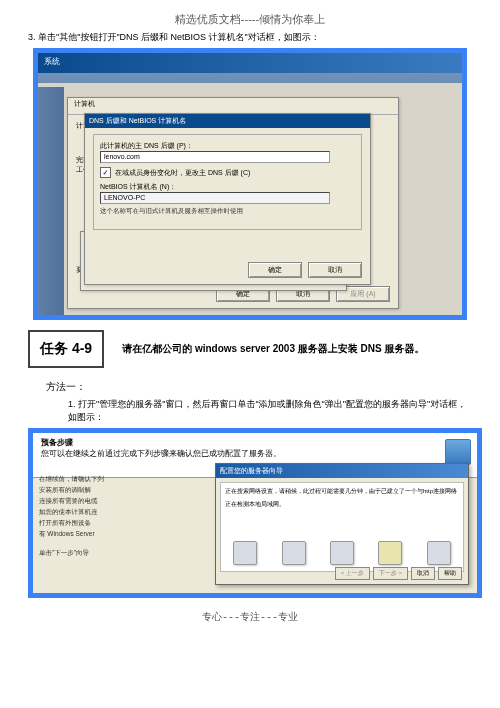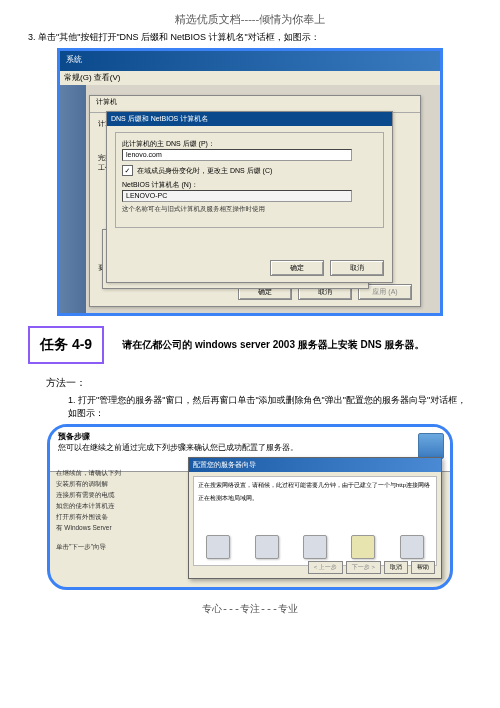--- a/index.html
+++ b/index.html
@@ -2,25 +2,25 @@
 <html><head>
 <meta charset="utf-8">
 <style>
 body { margin:0; padding:0; font-family:"Microsoft YaHei","SimSun",sans-serif; background:#fff; font-size:9px; color:#000; width:500px; }
 .page { padding:12px 28px; }
 .header-text { text-align:center; color:#555; font-size:11px; font-family:"SimSun",serif; }
 .footer-text { text-align:center; color:#555; font-size:10px; font-family:Liberation Mono, monospace; margin-top:12px; }
 .step { font-size:9px; margin:4px 0; }
 .note-text { font-size:9px; margin:8px 0 14px 18px; }
 .task-row { display:flex; align-items:center; margin:10px 0; }
-.task-badge { border:2px solid #8b5cf6; padding:8px 10px; font-size:14px; font-weight:bold; margin-right:18px; }
+.task-badge { border:2px solid #404040; padding:8px 10px; font-size:14px; font-weight:bold; margin-right:18px; }
 .task-desc { font-size:10px; flex:1;font-weight:bold; }
 .method-title { font-size:10px; margin:12px 0 4px 18px; }
 .step2 { font-size:9px; margin-left:40px; }
-.screenshot { border:3px solid #3b82f6; margin:4px auto; background:#d8d4c9; position:relative; overflow:hidden; }
+.screenshot { border:5px solid #3b82f6; margin:4px auto; background:#d8d4c9; position:relative; overflow:hidden;padding-left:44px; }
 .sc1 { width:380px; height:262px; }
 .win-bg { position:absolute; inset:0; background:linear-gradient(to bottom,#7a9ec4 0%,#6b8db3 30px,#d8d4c9 30px,#d8d4c9 100%); }
 .win-title { position:absolute; top:0; left:0; right:0; height:20px; background:linear-gradient(to right,#0a4a8c,#3a7abf); color:#fff; font-size:8px; padding:3px 6px; box-sizing:border-box; }
 .menu-bar { position:absolute; top:20px; left:0; right:0; height:14px; background:#ece9d8; font-size:8px; padding:1px 4px; box-sizing:border-box; color:#000; }
 .panel-gray { position:absolute; background:#ece9d8; border:1px solid #888; box-shadow:1px 1px 3px rgba(0,0,0,.2); }
 .panel-behind { left:29px; top:44px; width:330px; height:210px; }
 .panel-front { left:46px; top:60px; width:285px; height:170px; }
 .tab-top { height:14px; background:#ece9d8; border-bottom:1px solid #aaa; font-size:7px; padding:1px 6px; }
 .panel-front .title-bar { background:#0a4a8c; color:#fff; font-size:7px; padding:2px 4px; }
 .group-box { border:1px solid #aaa; margin:6px 8px; padding:6px 6px 10px; font-size:7px; position:relative; background:#ece9d8; }
@@ -50,21 +50,20 @@
 <body>
 
 <div class="page">
   <div class="header-text">精选优质文档-----倾情为你奉上</div>
 
   <div class="step">3.  单击"其他"按钮打开"DNS 后缀和 NetBIOS 计算机名"对话框，如图示：</div>
 
   <div class="screenshot sc1">
     <div class="win-bg"></div>
     <div class="win-title">系统</div>
-    <div class="menu-bar">常规(G)  查看(V)</div>
     <div class="sidebar"></div>
 
     <div class="panel-gray panel-behind">
       <div class="tab-top">计算机</div>
       <div style="padding:6px 8px;font-size:7px;">
         <div>计算</div>
         <div style="height:24px;"></div>
         <div>完整</div>
         <div>工作</div>
         <div style="height:90px;"></div>
@@ -113,21 +112,21 @@
 
 
   <div class="task-row">
     <div class="task-badge">任务 4-9</div>
     <div class="task-desc">请在亿都公司的 windows server 2003 服务器上安装 DNS 服务器。</div>
   </div>
 
   <div class="method-title">方法一：</div>
   <div class="step2">1.  打开"管理您的服务器"窗口，然后再窗口单击"添加或删除角色"弹出"配置您的服务器向导"对话框，如图示：</div>
 
-  <div class="screenshot sc2" style="background:#ece9d8;border-radius:20px;">
+  <div class="screenshot sc2" style="background:#ece9d8;">
     <div class="top-banner">
       <div class="bt">预备步骤</div>
       <div>您可以在继续之前通过完成下列步骤来确认您已成功配置了服务器。</div>
       <div class="corner-icon"></div>
     </div>
     <div class="left-options">
       <div>在继续前，请确认下列</div>
       <div>安装所有的调制解</div>
       <div>连接所有需要的电缆</div>
       <div>如您的使本计算机连</div>

